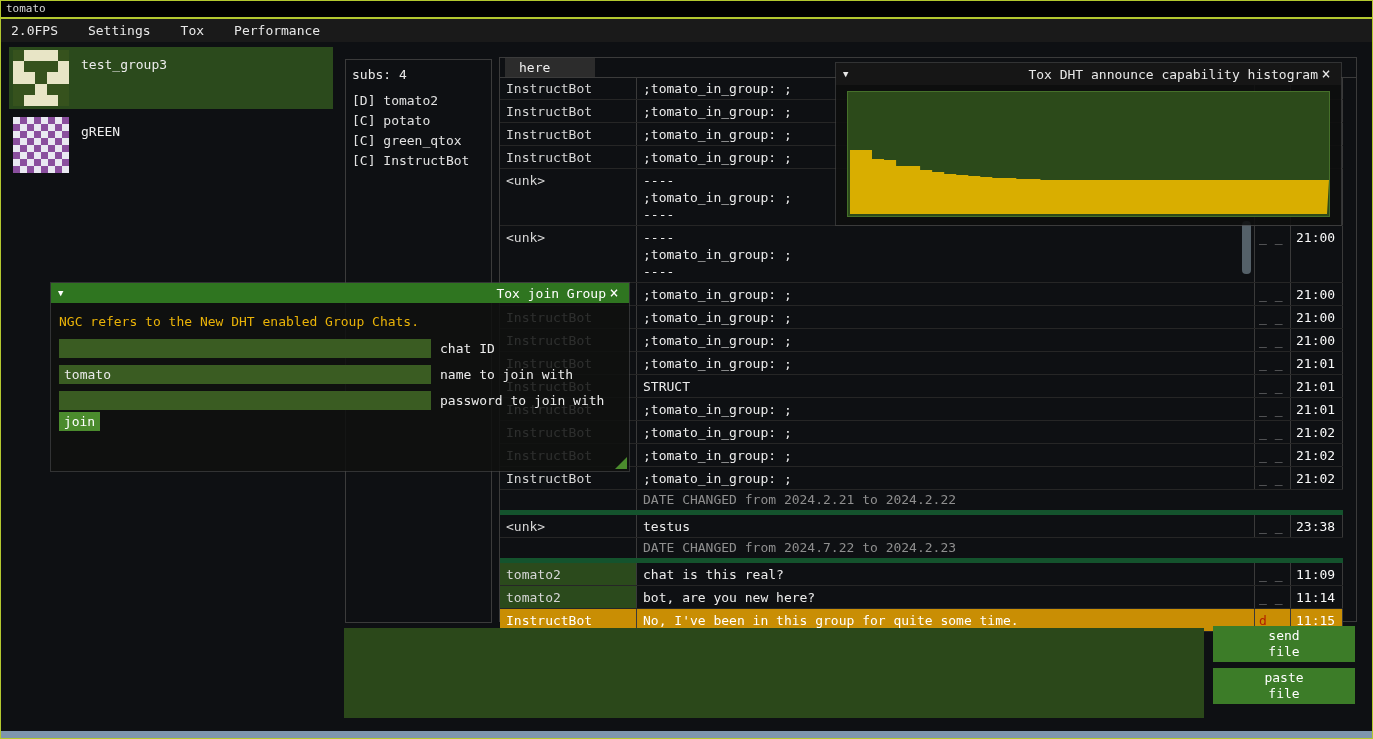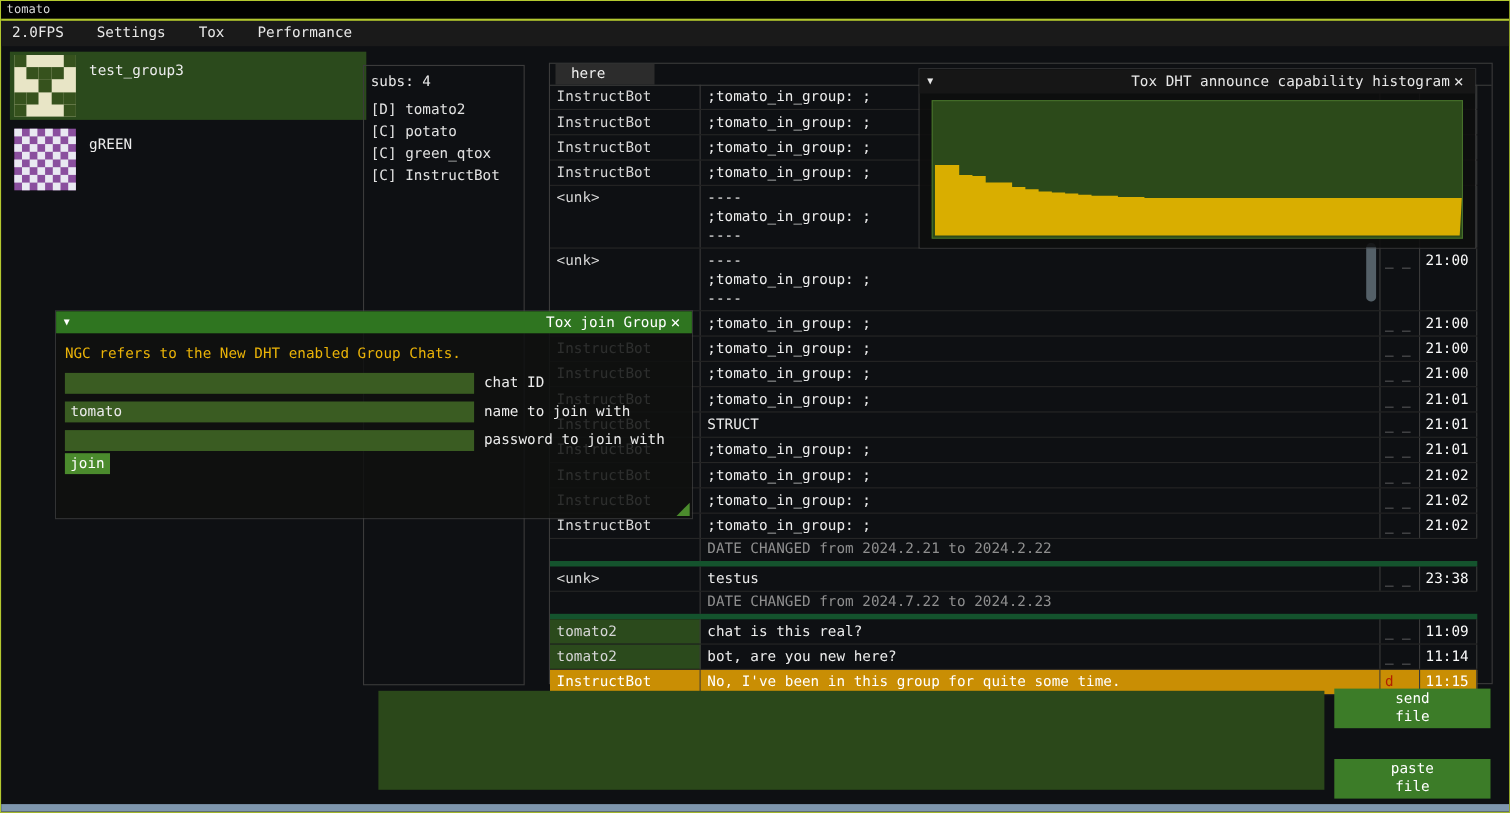--- a/index.html
+++ b/index.html
@@ -16,21 +16,21 @@
   .menu-item{padding:0 15px;height:23px;line-height:23px;color:#e8e8e8;cursor:default;}
   .menu-item:first-child{padding-left:10px;}
 
   .groups{position:absolute;left:8px;top:46px;width:324px;}
   .group-item{position:relative;height:62px;margin-bottom:5px;display:flex;align-items:flex-start;}
   .group-item.selected{background:#2b4a1c;}
   .avatar{width:56px;height:56px;margin:3px 0 0 4px;display:grid;flex:none;}
   .avatar div{width:100%;height:100%;}
   .group-label{margin:10px 0 0 12px;color:#ececec;}
 
-  .subs-panel{position:absolute;left:329px;top:58px;width:147px;height:564px;
+  .subs-panel{position:absolute;left:344px;top:58px;width:147px;height:564px;
     border:1px solid #3b3b3b;box-sizing:border-box;}
   .subs-header{padding:7px 6px 9px 6px;color:#e8e8e8;}
   .sub-item{padding:0 6px;height:20px;line-height:20px;white-space:nowrap;color:#e2e2e2;}
 
   .chat-panel{position:absolute;left:498px;top:56px;width:858px;height:565px;
     border:1px solid #3b3b3b;box-sizing:border-box;}
   .tabbar{position:absolute;left:0;top:0;width:100%;height:19px;border-bottom:1px solid #3b3b3b;}
   .tab{position:absolute;left:5px;top:0;height:19px;line-height:19px;padding:0 45px 0 14px;
     background:#2c2c2c;color:#efefef;cursor:pointer;}
   .chat-rows{position:absolute;left:0;top:19px;width:843px;}
@@ -48,21 +48,21 @@
   .date-row .cell.blank{border-right:1px solid #3a3a3a;}
   .date-row .cell.date-text{color:#8f8f8f;}
   .chat-scrollbar{position:absolute;left:742px;top:19px;width:9px;height:540px;}
   .chat-scrollbar .thumb{position:absolute;left:0;top:144px;width:9px;height:53px;background:#546068;border-radius:4px;}
 
   .composer-input{position:absolute;left:343px;top:627px;width:860px;height:90px;background:#2b481a;
     border:none;resize:none;color:#e8e8e8;font-family:inherit;font-size:13px;padding:6px;box-sizing:border-box;outline:none;}
   .file-btn{position:absolute;left:1212px;width:142px;height:36px;background:#3c7c28;border:none;
     color:#ffffff;font-family:inherit;font-size:13px;line-height:16px;white-space:pre-line;cursor:pointer;}
   .file-btn.send{top:625px;}
-  .file-btn.paste{top:689px;}
+  .file-btn.paste{top:667px;}
 
   .float-win{position:absolute;box-shadow:0 0 0 1px rgba(70,70,70,0.65);}
   .win-titlebar{height:20px;display:flex;align-items:center;padding:0 7px;color:#ffffff;}
   .win-titlebar.green{background:#2f7520;}
   .win-titlebar.dark{background:#161616;height:22px;color:#e8e8e8;}
   .collapse{font-size:9px;margin-right:7px;}
   .win-title{flex:1;white-space:nowrap;text-align:right;}
   .win-close{width:16px;text-align:center;font-size:15px;cursor:pointer;}
 
   .join-win{left:50px;top:282px;width:578px;height:188px;background:rgba(15,16,15,0.85);}

